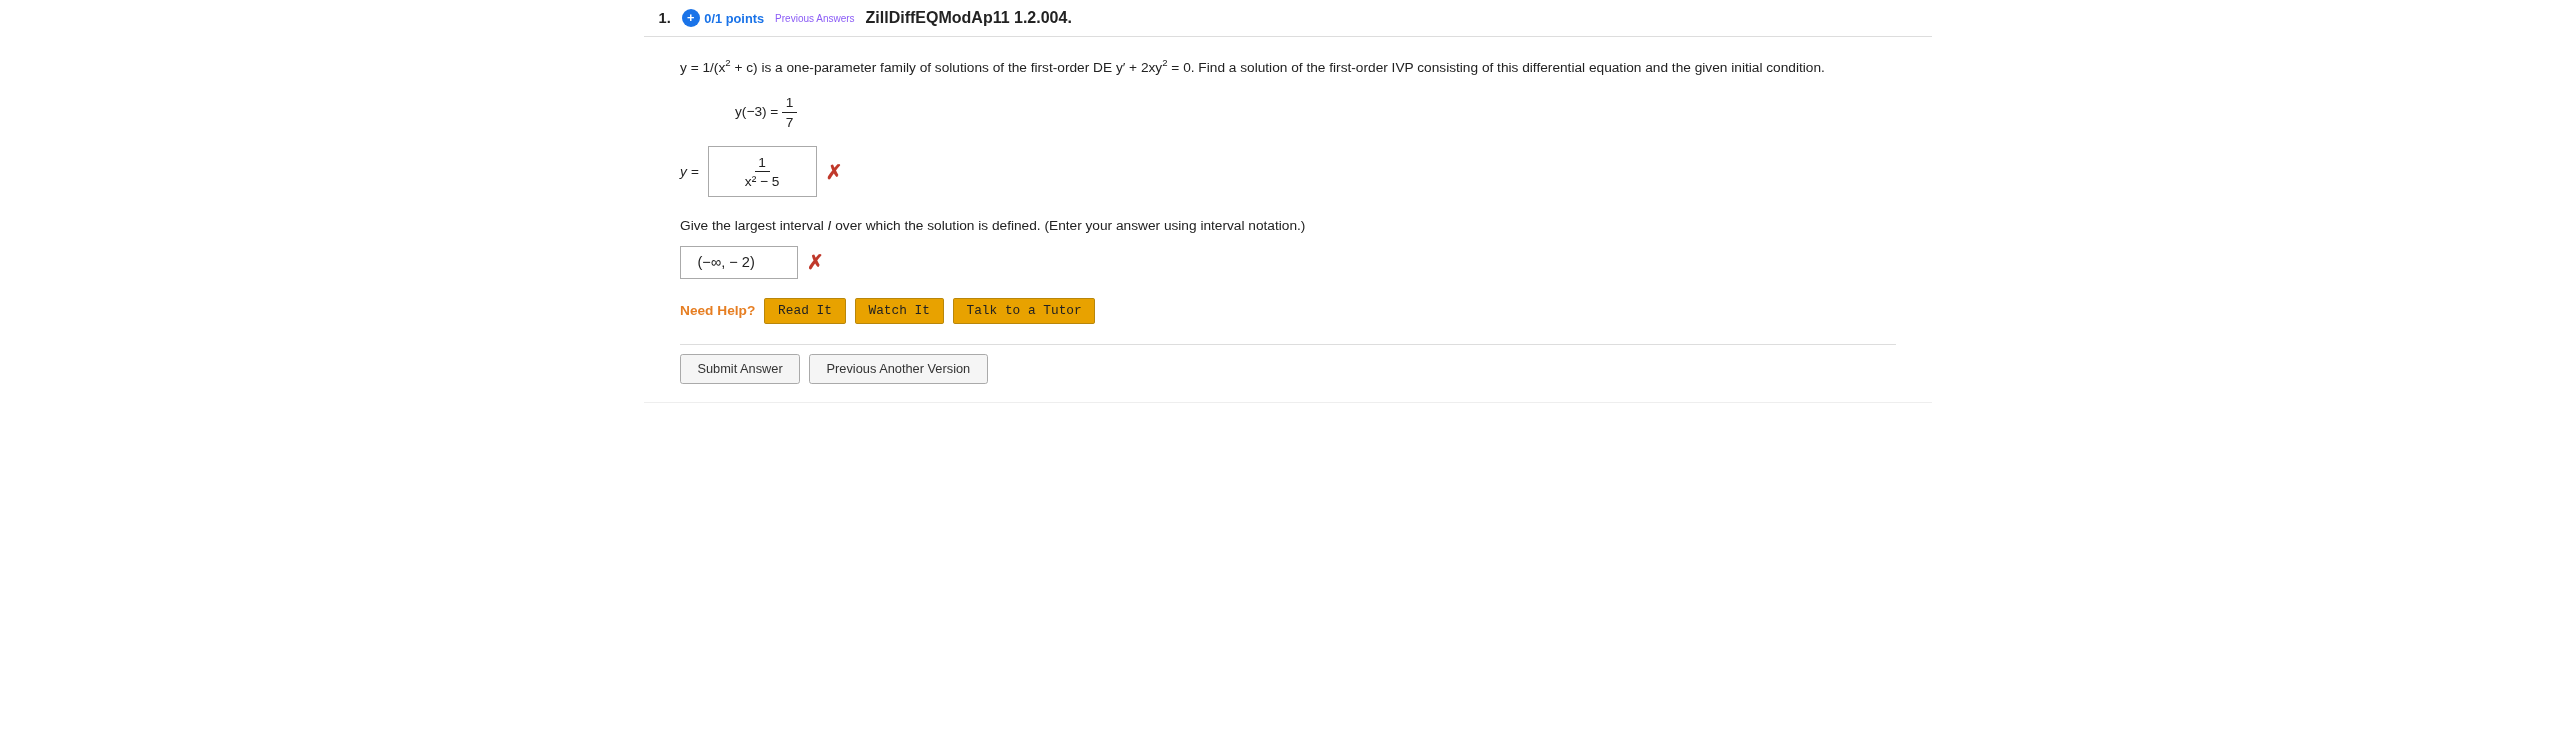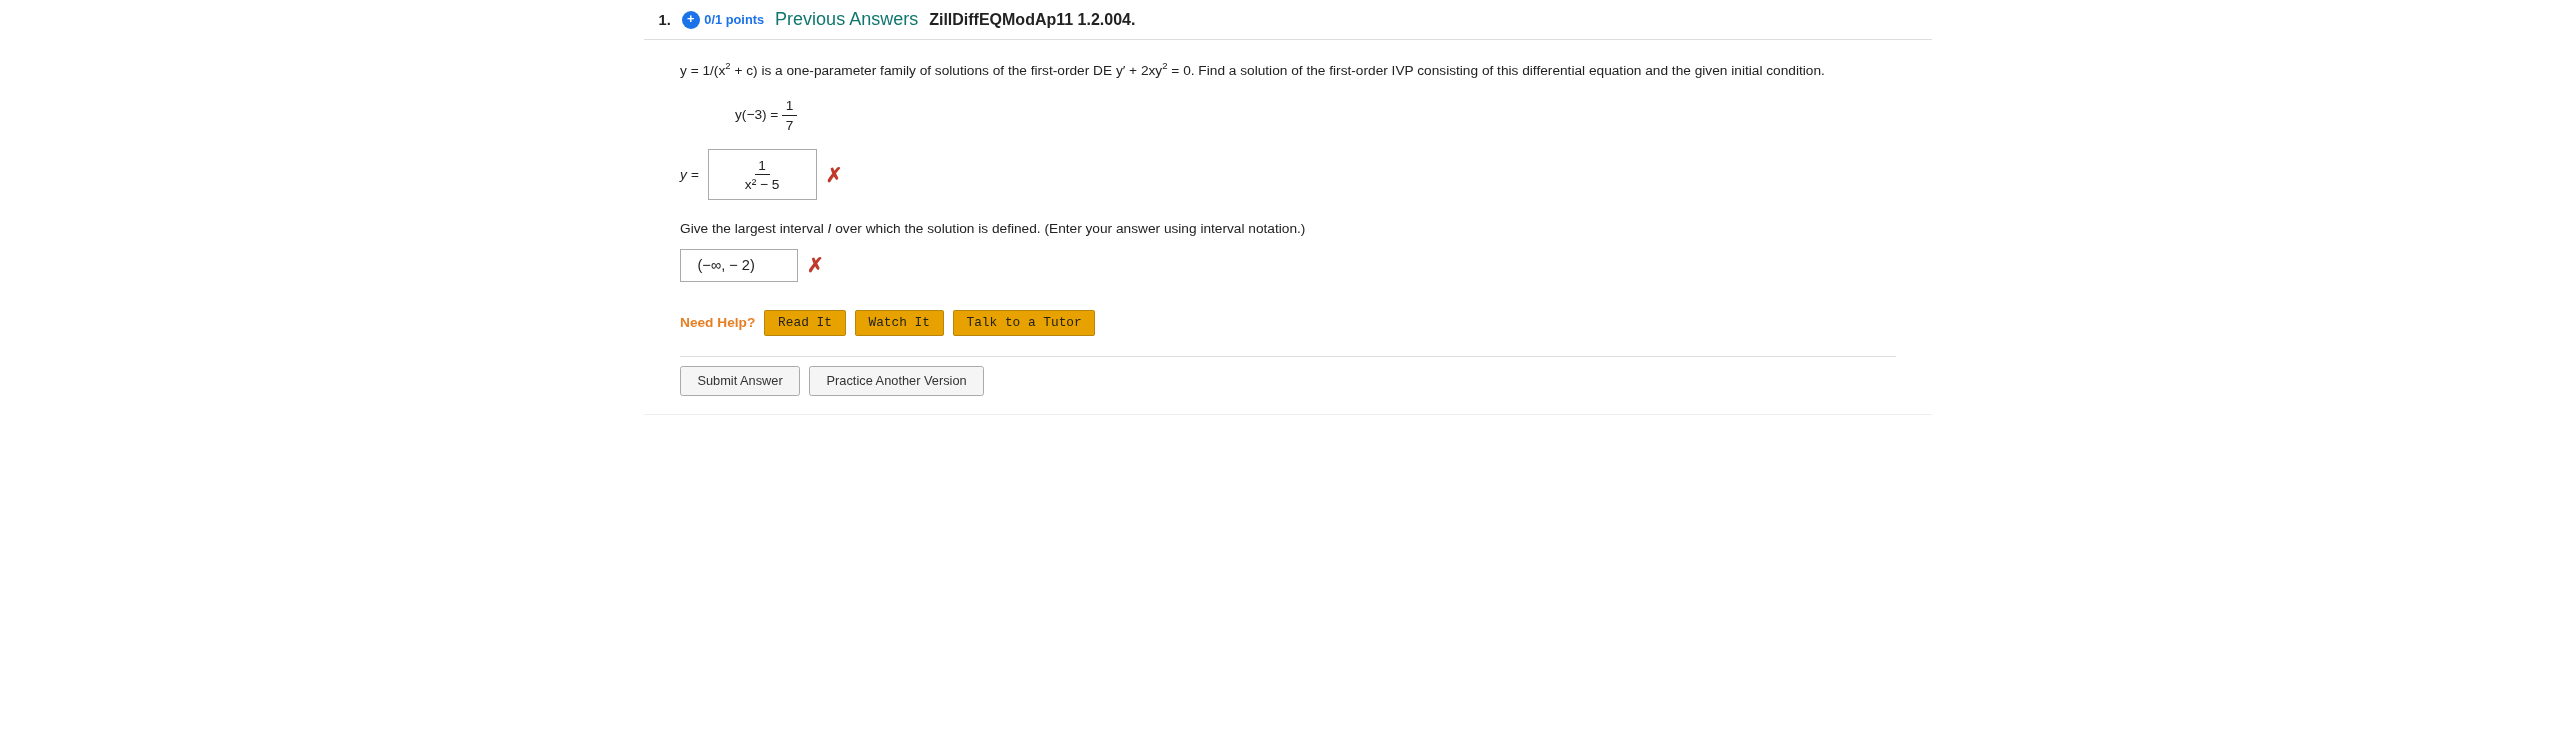--- a/index.html
+++ b/index.html
@@ -44,22 +44,22 @@
       font-size: 12.8px;
       font-weight: bold;
       line-height: 1;
     }
     .points-text {
       color: #1a73e8;
       font-size: 12.8px;
       font-weight: bold;
     }
     .prev-answers-link {
-      color: #0f766e;
-      font-size: 18px;
+      color: #8b5cf6;
+      font-size: 10px;
       text-decoration: none;
       cursor: pointer;
     }
     .problem-id {
       font-size: 16px;
       color: #222;
       font-weight: bold;
     }
     .question-body {
       padding: 18px 36px 18px 36px;
@@ -112,21 +112,21 @@
     .fraction .denominator {
       padding: 1.8px 3.6px 0 3.6px;
       text-align: center;
     }
     .wrong-mark {
       color: #c0392b;
       font-size: 20px;
       font-weight: bold;
     }
     .interval-section {
-      margin-bottom: 28px;
+      margin-bottom: 19px;
     }
     .interval-question {
       font-size: 13.7px;
       margin-bottom: 9px;
       line-height: 1.7;
     }
     .interval-answer-row {
       display: flex;
       align-items: center;
       gap: 9px;
@@ -235,18 +235,18 @@
 
     <div class="need-help-section">
       <span class="need-help-label">Need Help?</span>
       <button class="help-btn">Read It</button>
       <button class="help-btn">Watch It</button>
       <button class="help-btn">Talk to a Tutor</button>
     </div>
 
     <div class="action-buttons">
       <button class="action-btn">Submit Answer</button>
-      <button class="action-btn">Practice Another Version</button>
+      <button class="action-btn">Previous Another Version</button>
     </div>
 
   </div>
 </div>
 
 
 </body></html>

